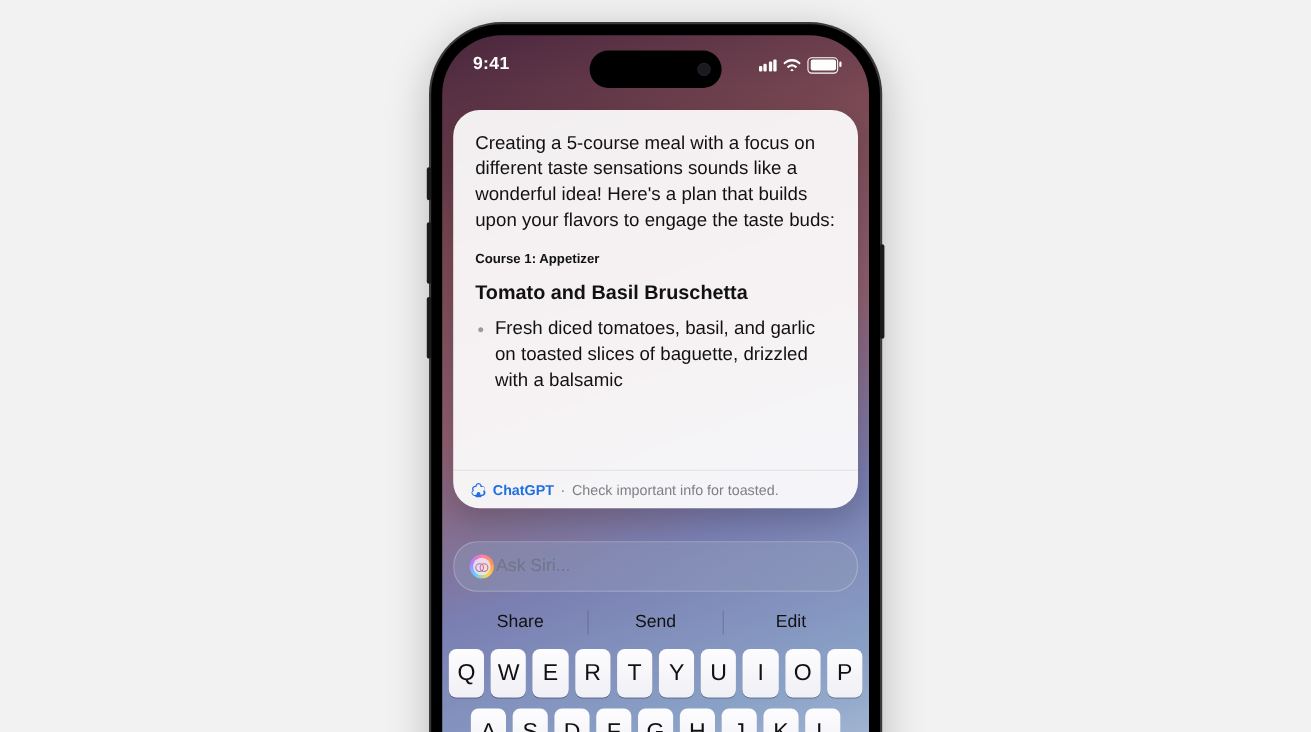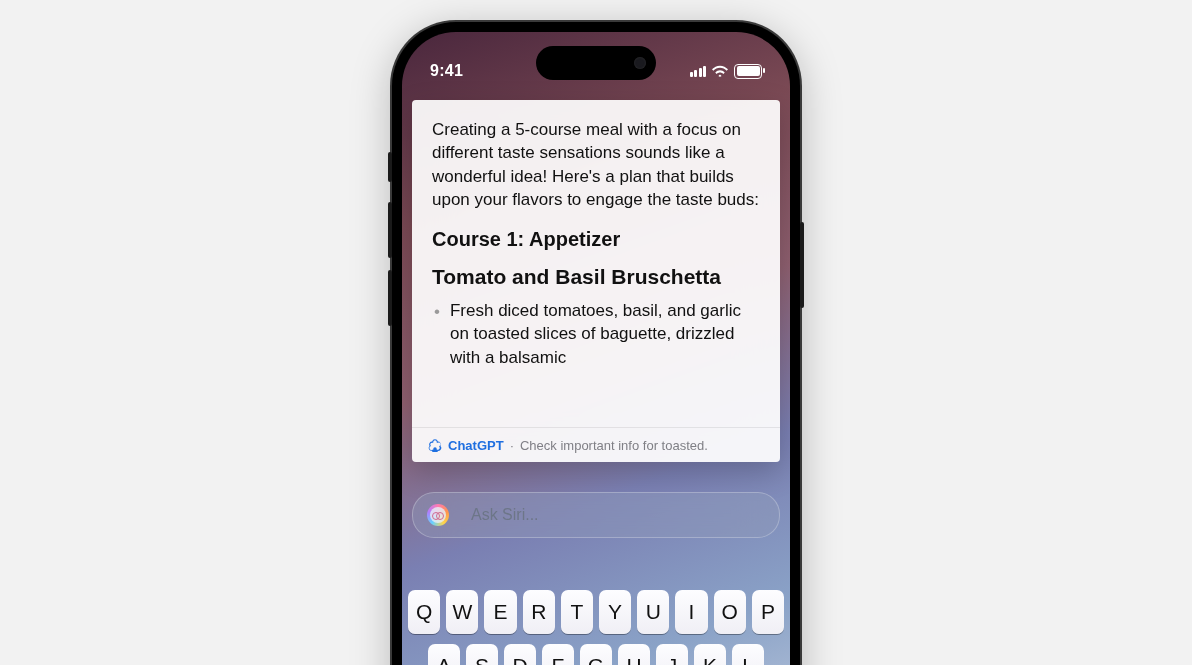--- a/index.html
+++ b/index.html
@@ -5,41 +5,41 @@
   html,body{margin:0;padding:0;width:1192px;height:665px;background:#f2f2f2;font-family:-apple-system,BlinkMacSystemFont,"Helvetica Neue",sans-serif;overflow:hidden;}
   .phone{position:absolute;left:50%;top:22px;transform:translateX(-50%);width:408px;height:860px;background:#000;border-radius:64px;box-shadow:0 0 0 2px #3a3a3a,0 8px 40px rgba(0,0,0,.25);}
   .side-btn{position:absolute;background:#1a1a1a;border-radius:4px;}
   .side-btn.ls1{left:-4px;top:130px;width:4px;height:30px;}
   .side-btn.ls2{left:-4px;top:180px;width:4px;height:56px;}
   .side-btn.ls3{left:-4px;top:248px;width:4px;height:56px;}
   .side-btn.rs{right:-4px;top:200px;width:4px;height:86px;}
   .screen{position:absolute;inset:10px;border-radius:54px;overflow:hidden;background:linear-gradient(160deg,#4a273d 0%,#7a4954 20%,#8f6070 38%,#7a7fb2 55%,#8aa2c7 72%,#b7c4da 86%,#d7b9c1 100%);}
   .island{position:absolute;top:14px;left:50%;transform:translateX(-50%);width:120px;height:34px;background:#000;border-radius:20px;display:flex;align-items:center;justify-content:flex-end;padding-right:10px;box-sizing:border-box;}
   .cam{width:12px;height:12px;border-radius:50%;background:#1a1a1f;box-shadow:inset 0 0 2px #333;}
-  .status{position:absolute;top:0;left:0;right:0;height:54px;display:flex;align-items:center;justify-content:space-between;padding:12px 28px;color:#fff;font-weight:600;font-size:16px;letter-spacing:.3px;gap:20px;}
+  .status{position:absolute;top:0;left:0;right:0;height:54px;display:flex;align-items:center;justify-content:space-between;padding:0 28px;color:#fff;font-weight:600;font-size:16px;letter-spacing:.3px;gap:20px;}
   .status .right{display:flex;align-items:center;gap:6px;}
   .bars{display:flex;align-items:flex-end;gap:1.5px;height:12px;}
   .bars span{width:3px;background:#fff;border-radius:1px;}
   .bars span:nth-child(1){height:5px}.bars span:nth-child(2){height:7px}.bars span:nth-child(3){height:9px}.bars span:nth-child(4){height:11px}
   .wifi{width:16px;height:12px;}
   .battery{width:26px;height:13px;border:1.5px solid #fff;border-radius:4px;position:relative}
   .battery::after{content:"";position:absolute;right:-4px;top:3px;width:2px;height:5px;background:#fff;border-radius:1px}
   .battery .fill{position:absolute;inset:1.5px;background:#fff;border-radius:2px}
-  .card{position:absolute;top:68px;left:10px;right:10px;height:362px;background:rgba(255,255,255,.92);backdrop-filter:blur(20px);border-radius:4px;box-shadow:0 10px 30px rgba(0,0,0,.2);display:flex;flex-direction:column;overflow:hidden;}
+  .card{position:absolute;top:68px;left:10px;right:10px;height:362px;background:rgba(255,255,255,.92);backdrop-filter:blur(20px);border-radius:24px;box-shadow:0 10px 30px rgba(0,0,0,.2);display:flex;flex-direction:column;overflow:hidden;}
   .card-body{padding:18px 20px 0;flex:1;overflow:hidden;color:#111;}
   .intro{font-size:17px;line-height:1.38;margin-bottom:16px;}
-  .h1{font-size:20px;font-weight:700;margin-bottom:14px;}
-  .h2{font-size:21px;font-weight:700;margin-bottom:10px;}
+  .h1{font-size:12px;font-weight:700;margin-bottom:14px;}
+  .h2{font-size:18px;font-weight:700;margin-bottom:10px;}
   .bullet{display:flex;gap:10px;font-size:17px;line-height:1.38;color:#111;padding-left:2px}
   .bullet .dot{color:#9a9a9a;margin-top:1px}
   .card-footer{height:34px;border-top:1px solid rgba(0,0,0,.08);display:flex;align-items:center;gap:6px;padding:0 16px;font-size:13px;color:#7f7f85;}
   .gpt-icon{width:14px;height:14px;color:#1f6fe0;}
   .gpt-name{color:#1f6fe0;font-weight:600;}
   .dock-labels{position:absolute;top:438px;left:0;right:0;display:flex;justify-content:space-around;padding:0 18px;color:rgba(255,255,255,.85);font-size:12px;}
-  .siri-bar{position:absolute;top:460px;left:10px;right:10px;height:44px;border-radius:22px;background:rgba(150,160,185,.35);backdrop-filter:blur(20px);border:1px solid rgba(255,255,255,.25);display:flex;align-items:center;padding:0 14px;gap:20px;}
+  .siri-bar{position:absolute;top:460px;left:10px;right:10px;height:44px;border-radius:22px;background:rgba(150,160,185,.35);backdrop-filter:blur(20px);border:1px solid rgba(255,255,255,.25);display:flex;align-items:center;padding:0 14px;gap:0;}
   .siri-icon{width:22px;height:22px;border-radius:50%;background:conic-gradient(#ff7ab0,#ff944d,#ffd54a,#67d1ff,#b07dff,#ff7ab0);position:relative;display:flex;align-items:center;justify-content:center;}
   .siri-icon::after{content:"";position:absolute;inset:3px;border-radius:50%;background:rgba(230,235,245,.85);}
   .siri-inf{position:relative;width:12px;height:7px;z-index:1;}
   .siri-inf::before,.siri-inf::after{content:"";position:absolute;width:6px;height:6px;border:1.2px solid #d06a90;border-radius:50%;top:0}
   .siri-inf::before{left:0}.siri-inf::after{right:0}
   .siri-input{flex:1;background:none;border:none;outline:none;font-size:16px;color:#2c3440;}
   .siri-input::placeholder{color:#6d7688;}
   .actions{position:absolute;top:514px;left:10px;right:10px;height:40px;display:flex;align-items:center;justify-content:space-around;color:#111;font-size:16px;}
   .actions .act{flex:1;text-align:center;cursor:pointer}
   .actions .sep{width:1px;height:22px;background:rgba(0,0,0,.18);}
@@ -101,20 +101,27 @@
     </div>
 
 
     <div class="siri-bar">
       <span class="siri-icon">
           <span class="siri-inf"></span>
         </span>
       <input class="siri-input" placeholder="Ask Siri..." style="">
     </div>
 
+    <div class="actions">
+      <span class="act">Share</span>
+      <span class="sep"></span>
+      <span class="act">Send</span>
+      <span class="sep"></span>
+      <span class="act">Edit</span>
+    </div>
 
     <div class="kbd">
       <div class="krow">
         <div class="key">Q</div>
         <div class="key">W</div>
         <div class="key">E</div>
         <div class="key">R</div>
         <div class="key">T</div>
         <div class="key">Y</div>
         <div class="key">U</div>

